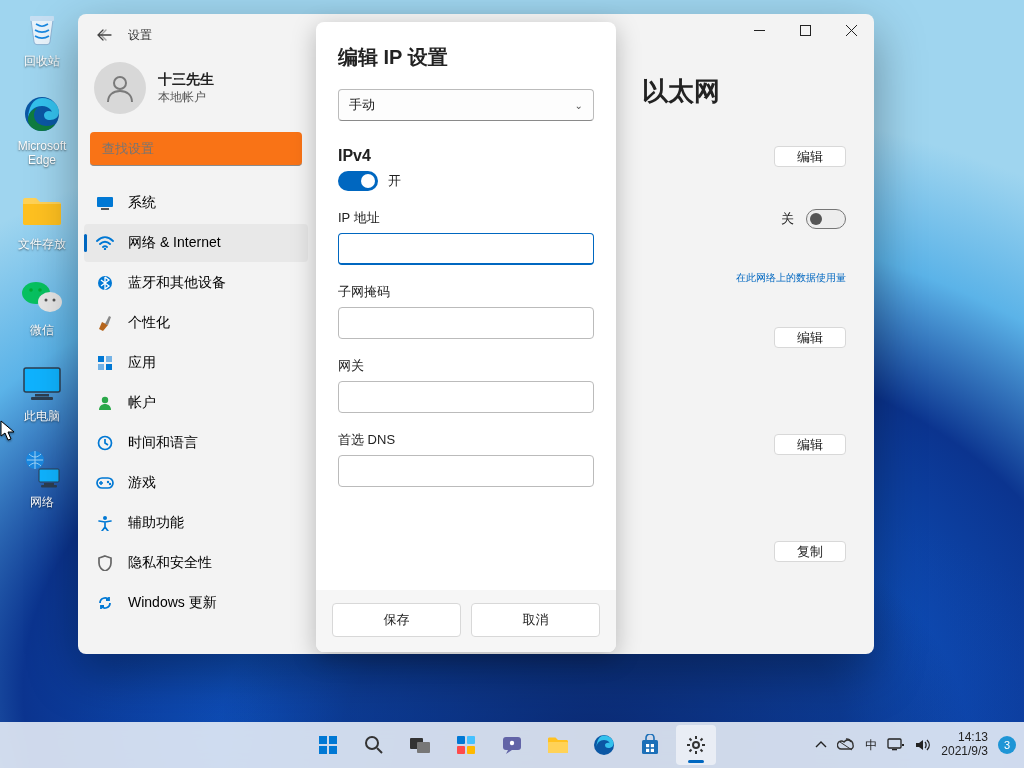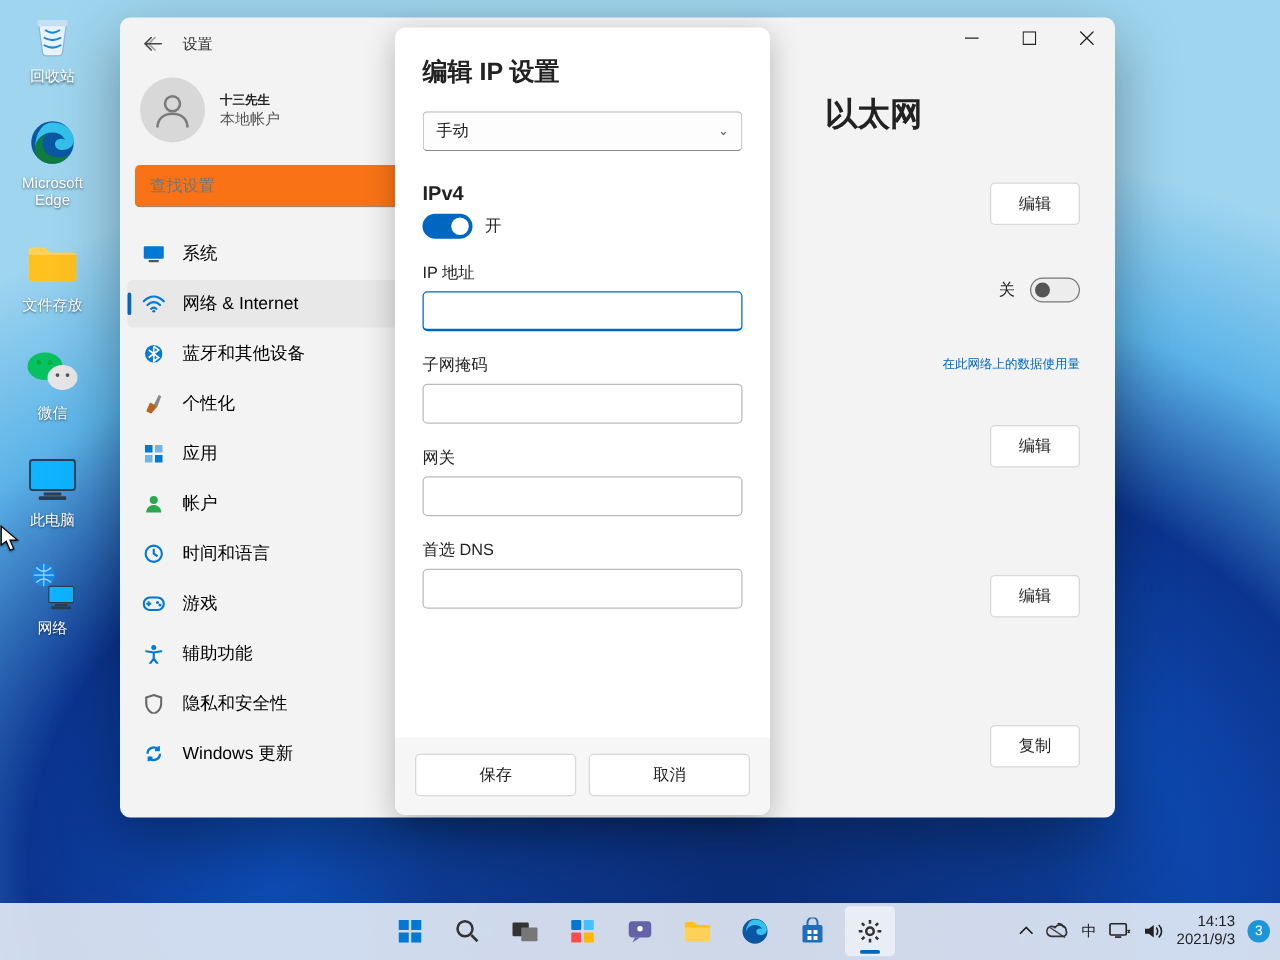--- a/index.html
+++ b/index.html
@@ -8,42 +8,42 @@
 .desktop::before{content:"";position:absolute;inset:0;background:
   radial-gradient(ellipse 520px 340px at 58% 96%,rgba(11,40,110,.92) 0%,rgba(11,40,110,.55) 48%,transparent 72%),
   radial-gradient(ellipse 820px 520px at 60% 108%,rgba(15,70,180,.55) 0%,transparent 70%);
   pointer-events:none}
 .desktop-icons{position:absolute;left:6px;top:6px;display:flex;flex-direction:column;gap:22px;z-index:1}
 .di{width:72px;display:flex;flex-direction:column;align-items:center;gap:3px;color:#fff;font-size:12px;text-align:center;text-shadow:0 1px 2px rgba(0,0,0,.6);cursor:default}
 .di .ic{width:44px;height:44px;display:flex;align-items:center;justify-content:center}
 .cursor{position:absolute;left:0;top:420px;z-index:80}
 .cursor svg{filter:drop-shadow(0 1px 1px rgba(0,0,0,.45))}
 
-.win{position:absolute;left:96px;top:14px;width:796px;height:640px;background:#f3f3f3;border-radius:8px;box-shadow:0 18px 50px rgba(0,0,0,.35);display:flex;flex-direction:column;overflow:hidden;z-index:5}
+.win{position:absolute;left:78px;top:14px;width:796px;height:640px;background:#f3f3f3;border-radius:8px;box-shadow:0 18px 50px rgba(0,0,0,.35);display:flex;flex-direction:column;overflow:hidden;z-index:5}
 .titlebar{height:42px;display:flex;align-items:center;padding-left:12px;position:relative}
 .tb-back{width:30px;height:30px;display:flex;align-items:center;justify-content:center;border-radius:4px;color:#404040}
 .tb-title{font-size:12px;color:#333;margin-left:8px}
 .tb-ctl{position:absolute;right:0;top:0;display:flex}
 .tb-ctl div{width:46px;height:32px;display:flex;align-items:center;justify-content:center;color:#222}
 .win-body{flex:1;display:flex;min-height:0}
 .sidebar{width:236px;padding:0 6px 0 6px;display:flex;flex-direction:column}
 .user{display:flex;align-items:center;gap:12px;padding:6px 10px 18px 10px}
 .avatar{width:52px;height:52px;border-radius:50%;background:#d8d8d8;display:flex;align-items:center;justify-content:center}
-.uname{font-size:10px;font-weight:600;color:#222}
+.uname{font-size:14px;font-weight:600;color:#222}
 .usub{font-size:12px;color:#555}
 .search{height:34px;border:none;background:#f97316;border-radius:4px;border-bottom:1.5px solid #8a8a8a;padding:0 12px;font-size:13px;color:#333;margin:0 6px 18px 6px;outline:none}
 .nav{display:flex;flex-direction:column;gap:2px}
 .ni{height:38px;display:flex;align-items:center;gap:14px;padding:0 12px;border-radius:4px;font-size:14px;color:#000000;position:relative}
 .ni.active{background:#e8e8e8}
 .ni.active::before{content:"";position:absolute;left:0;top:10px;bottom:10px;width:3px;background:#0067c0;border-radius:2px}
 .nic{width:18px;height:18px;display:flex;align-items:center;justify-content:center}
 .content{flex:1;padding:10px 18px 0 26px;position:relative;min-width:0}
 .pgtitle{font-size:26px;font-weight:600;color:#222;margin-top:8px;margin-left:302px}
 .ctcol{position:absolute;right:28px;top:90px;display:flex;flex-direction:column;gap:42px;align-items:flex-end}
-.editbtn{height:34px;padding:0 22px;background:#fff;border:1px solid #d8d8d8;border-radius:4px;font-size:13px;color:#222;display:flex;align-items:center}
+.editbtn{height:21px;padding:0 22px;background:#fff;border:1px solid #d8d8d8;border-radius:4px;font-size:13px;color:#222;display:flex;align-items:center}
 .offtog{display:flex;align-items:center;gap:12px;font-size:13px;color:#222}
 .tgoff{width:40px;height:20px;border-radius:10px;border:1px solid #767676;background:#ededed;position:relative}
 .tgoff::after{content:"";position:absolute;left:3px;top:3px;width:12px;height:12px;border-radius:50%;background:#555}
 .datalink{color:#0067c0;font-size:10px}
 
 .modal{position:absolute;left:316px;top:22px;width:300px;height:630px;background:#fff;border-radius:8px;box-shadow:0 6px 24px rgba(0,0,0,.25);z-index:40;display:flex;flex-direction:column;overflow:hidden}
 .mhead{padding:22px 22px 14px 22px}
 .mtitle{font-size:20px;font-weight:600;color:#222;margin-bottom:18px}
 .msel{position:relative;height:32px;border:1px solid #bbb;border-radius:4px;border-bottom:1.5px solid #8a8a8a;display:flex;align-items:center;padding:0 10px;font-size:13px;color:#222;background:#fdfdfd}
 .msel .chev{position:absolute;right:10px;top:50%;transform:translateY(-50%);font-size:10px;color:#555}

